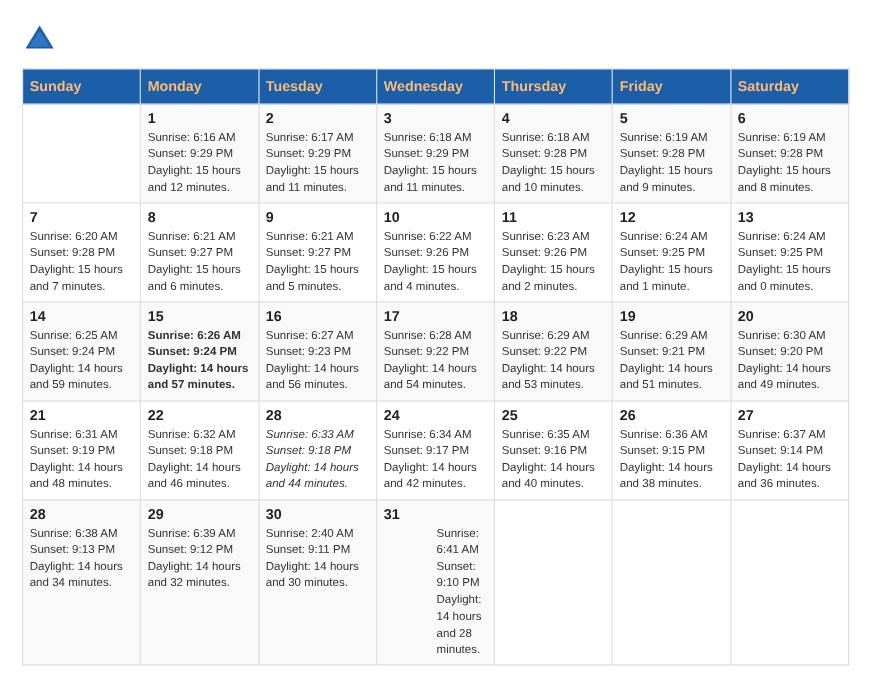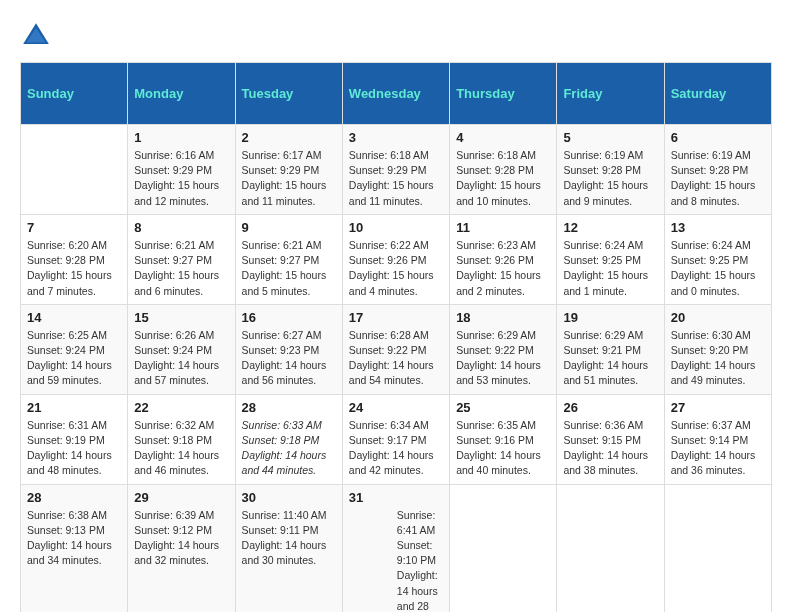--- a/index.html
+++ b/index.html
@@ -44,24 +44,24 @@
       color: #555;
       margin-top: 4px;
     }
     table {
       width: 100%;
       border-collapse: collapse;
       table-layout: fixed;
     }
     thead tr th {
       background: #1a5fa8;
-      color: #5eead4;
+      color: #fdba74;
       font-size: 13px;
       font-weight: bold;
-      padding: 23px 6px;
+      padding: 8px 6px;
       text-align: left;
       border: 1px solid #ddd;
     }
     tbody tr td {
       border: 1px solid #ddd;
       vertical-align: top;
       padding: 5px 6px;
       font-size: 11px;
       color: #333;
       height: 88px;
@@ -213,21 +213,21 @@
       <tr>
         <td>
           <div class="day-number">14</div>
           <div class="day-info" style="white-space: pre-line;">Sunrise: 6:25 AM
 Sunset: 9:24 PM
 Daylight: 14 hours
 and 59 minutes.</div>
         </td>
         <td>
           <div class="day-number">15</div>
-          <div class="day-info" style="white-space: pre-line;">Sunrise: 6:26 AM
+          <div class="day-info" style="white-space: pre-line; font-weight: bold;">Sunrise: 6:26 AM
 Sunset: 9:24 PM
 Daylight: 14 hours
 and 57 minutes.</div>
         </td>
         <td>
           <div class="day-number">16</div>
           <div class="day-info" style="white-space: pre-line;">Sunrise: 6:27 AM
 Sunset: 9:23 PM
 Daylight: 14 hours
 and 56 minutes.</div>
@@ -322,21 +322,21 @@
         </td>
         <td>
           <div class="day-number">29</div>
           <div class="day-info" style="white-space: pre-line;">Sunrise: 6:39 AM
 Sunset: 9:12 PM
 Daylight: 14 hours
 and 32 minutes.</div>
         </td>
         <td>
           <div class="day-number">30</div>
-          <div class="day-info" style="white-space: pre-line;">Sunrise: 11:40 AM
+          <div class="day-info" style="white-space: pre-line;">Sunrise: 2:40 AM
 Sunset: 9:11 PM
 Daylight: 14 hours
 and 30 minutes.</div>
         </td>
         <td>
           <div class="day-number">31</div>
           <div class="day-info" style="white-space: pre-line; margin-left: 48px;">Sunrise: 6:41 AM
 Sunset: 9:10 PM
 Daylight: 14 hours
 and 28 minutes.</div>

